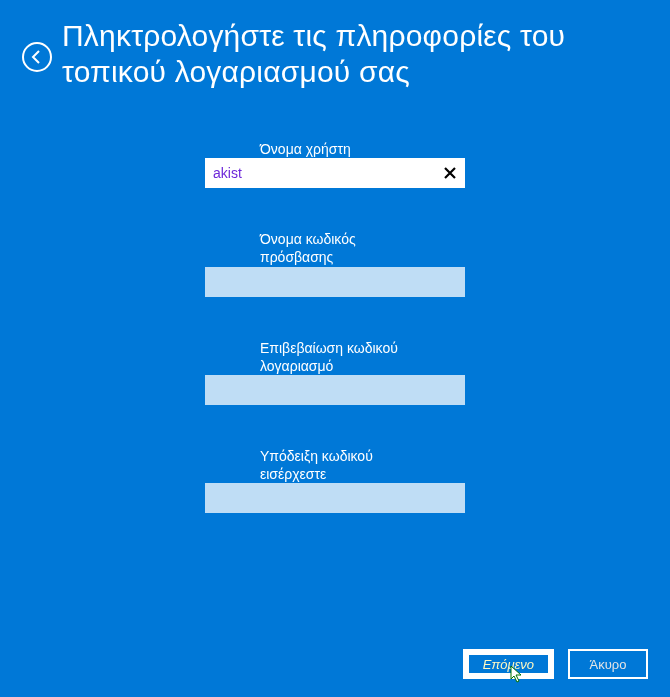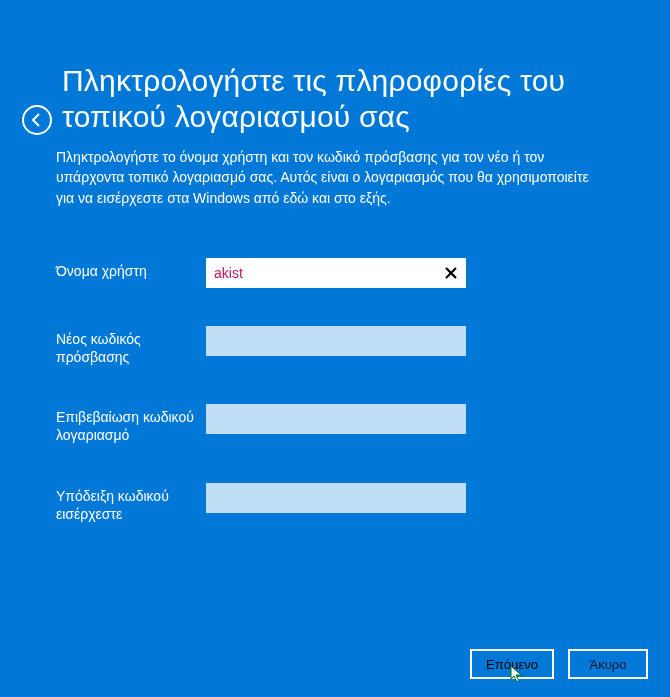--- a/index.html
+++ b/index.html
@@ -11,23 +11,22 @@
       width: 670px;
       height: 697px;
       background: #0078D7;
       font-family: "Segoe UI", Tahoma, sans-serif;
       color: #ffffff;
       overflow: hidden;
       position: relative;
     }
     .header-row {
       display: flex;
-      align-items: flex-end;
+      align-items: center;
       padding: 18px 22px 0 22px;
-      margin-top: 45px;
     }
     .back-btn {
       width: 30px;
       height: 30px;
       border: 2px solid #ffffff;
       border-radius: 50%;
       display: flex;
       align-items: center;
       justify-content: center;
       margin-right: 10px;
@@ -51,40 +50,41 @@
       line-height: 1.45;
     }
     .body-text p {
       margin-bottom: 16px;
     }
     .form-area {
       padding: 34px 56px 0 56px;
     }
     .form-row {
       display: flex;
-      align-items: flex-start;
+      align-items: center;
       margin-bottom: 38px;
+      flex-direction: column;
     }
     .form-label {
       width: 150px;
       font-size: 14px;
       line-height: 1.3;
       padding-top: 4px;
       flex-shrink: 0;
     }
     .input-wrap {
       position: relative;
       width: 260px;
     }
     .text-input {
       width: 260px;
       height: 30px;
       border: none;
       background: #ffffff;
-      color: #be185d;
+      color: #6d28d9;
       font-size: 14px;
       padding: 0 30px 0 8px;
       font-family: inherit;
     }
     .password-input, .hint-input {
       width: 260px;
       height: 30px;
       border: none;
       background: #BFDDF5;
       font-size: 14px;
@@ -111,29 +111,30 @@
       bottom: 18px;
       right: 22px;
       display: flex;
       gap: 14px;
     }
     .btn {
       min-width: 80px;
       height: 30px;
       border: 2px solid #ffffff;
       background: transparent;
-      color: #0f172a;
+      color: #e5e5e5;
       font-size: 13px;
       padding: 0 14px;
       cursor: pointer;
       font-family: inherit;
     }
     .btn.primary {
-      color: #000000;
-      border: 2px solid #ffffff;
+      color: #fef9c3;
+      border: 6px solid #ffffff;
+      font-style: italic;
     }
     .cursor {
       position: absolute;
       bottom: 12px;
       left: 510px;
       pointer-events: none;
     }
   </style>
 </head>
 <body>
@@ -141,38 +142,37 @@
 <div class="header-row">
   <div class="back-btn">
     <svg viewBox="0 0 16 16">
       <path d="M10 2 L4 8 L10 14" stroke="#ffffff" stroke-width="2" fill="none"></path>
     </svg>
   </div>
   <h1 class="title">Πληκτρολογήστε τις πληροφορίες του τοπικού λογαριασμού σας</h1>
 </div>
 
 <div class="body-text">
-  <p>Πληκτρολογήστε το όνομα χρήστη και τον κωδικό πρόσβασης για τον νέο ή τον υπάρχοντα τοπικό λογαριασμό σας. Αυτός είναι ο λογαριασμός που θα χρησιμοποιείτε για να εισέρχεστε στα Windows από εδώ και στο εξής.</p>
 </div>
 
 <div class="form-area">
   <div class="form-row">
     <div class="form-label">Όνομα χρήστη</div>
     <div class="input-wrap">
       <input type="text" class="text-input" value="akist" style="">
       <div class="clear-x">
         <svg width="14" height="14" viewBox="0 0 14 14">
           <path d="M2 2 L12 12 M12 2 L2 12" stroke="#000000" stroke-width="2.2"></path>
         </svg>
       </div>
     </div>
   </div>
 
   <div class="form-row">
-    <div class="form-label">Νέος κωδικός πρόσβασης</div>
+    <div class="form-label">Όνομα κωδικός πρόσβασης</div>
     <input type="password" class="password-input" value="" style="">
   </div>
 
   <div class="form-row">
     <div class="form-label">Επιβεβαίωση κωδικού λογαριασμό</div>
     <input type="password" class="password-input" value="" style="">
   </div>
 
   <div class="form-row">
     <div class="form-label">Υπόδειξη κωδικού εισέρχεστε</div>

